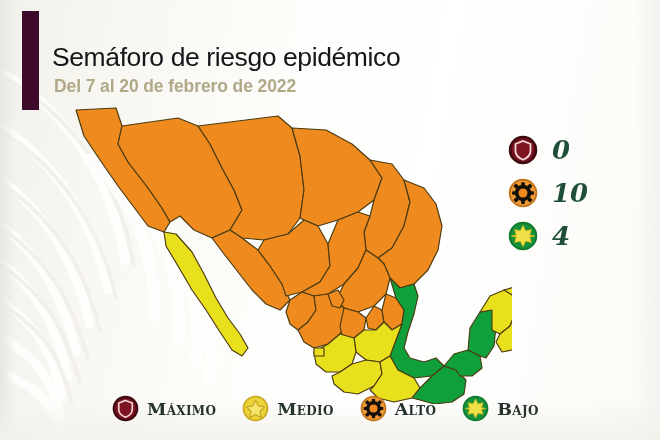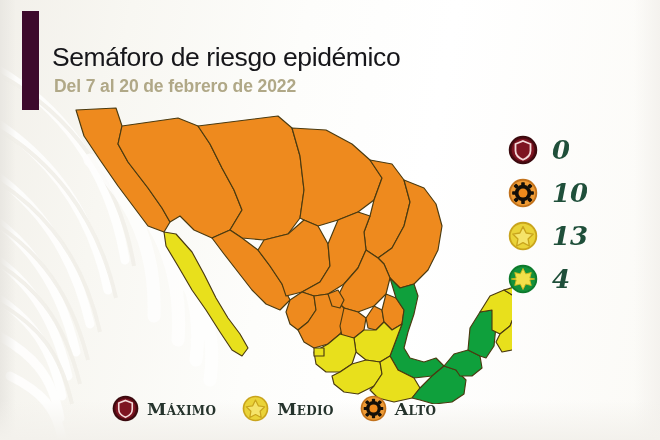--- a/index.html
+++ b/index.html
@@ -275,28 +275,20 @@
           <rect x="8.3" y="8.3" width="5" height="5" rx="1" transform="rotate(-45 10.8 10.8)"></rect>
           <rect x="26.7" y="8.3" width="5" height="5" rx="1" transform="rotate(45 29.2 10.8)"></rect>
           <rect x="8.3" y="26.7" width="5" height="5" rx="1" transform="rotate(45 10.8 29.2)"></rect>
           <rect x="26.7" y="26.7" width="5" height="5" rx="1" transform="rotate(-45 29.2 29.2)"></rect>
         </g>
         <circle cx="20" cy="20" r="6" fill="#f08a1c"></circle>
       </svg>
       <span class="counter-num">10</span>
     </div>
 
-    <div class="counter-row">
-      <svg class="badge" width="30" height="30" viewBox="0 0 40 40">
-        <circle cx="20" cy="20" r="19" fill="#c9a41c"></circle>
-        <circle cx="20" cy="20" r="16.5" fill="#ead338"></circle>
-        <path d="M20 7.5 L24.2 16 L33.6 17.4 L26.8 24 L28.4 33.3 L20 28.9 L11.6 33.3 L13.2 24 L6.4 17.4 L15.8 16 Z" fill="#f5e46a" stroke="#c9a41c" stroke-width="1.8" stroke-linejoin="round"></path>
-      </svg>
-      <span class="counter-num">13</span>
-    </div>
 
     <div class="counter-row">
       <svg class="badge" width="30" height="30" viewBox="0 0 40 40">
         <circle cx="20" cy="20" r="19" fill="#0d7a2c"></circle>
         <circle cx="20" cy="20" r="16.5" fill="#14913a"></circle>
         <path d="M20 6 L23.6 13.2 L31 11.4 L29 18.8 L35.5 20 L29 21.2 L31 28.6 L23.6 26.8 L20 34 L16.4 26.8 L9 28.6 L11 21.2 L4.5 20 L11 18.8 L9 11.4 L16.4 13.2 Z" fill="#f2e04a" stroke="#cfb81e" stroke-width="1.2" stroke-linejoin="round"></path>
       </svg>
       <span class="counter-num">4</span>
     </div>
   </div>
@@ -335,15 +327,23 @@
           <rect x="8.3" y="8.3" width="5" height="5" rx="1" transform="rotate(-45 10.8 10.8)"></rect>
           <rect x="26.7" y="8.3" width="5" height="5" rx="1" transform="rotate(45 29.2 10.8)"></rect>
           <rect x="8.3" y="26.7" width="5" height="5" rx="1" transform="rotate(45 10.8 29.2)"></rect>
           <rect x="26.7" y="26.7" width="5" height="5" rx="1" transform="rotate(-45 29.2 29.2)"></rect>
         </g>
         <circle cx="20" cy="20" r="6" fill="#f08a1c"></circle>
       </svg>
       <span class="legend-label">Alto</span>
     </div>
 
+    <div class="legend-item">
+      <svg class="badge" width="27" height="27" viewBox="0 0 40 40">
+        <circle cx="20" cy="20" r="19" fill="#0d7a2c"></circle>
+        <circle cx="20" cy="20" r="16.5" fill="#14913a"></circle>
+        <path d="M20 6 L23.6 13.2 L31 11.4 L29 18.8 L35.5 20 L29 21.2 L31 28.6 L23.6 26.8 L20 34 L16.4 26.8 L9 28.6 L11 21.2 L4.5 20 L11 18.8 L9 11.4 L16.4 13.2 Z" fill="#f2e04a" stroke="#cfb81e" stroke-width="1.2" stroke-linejoin="round"></path>
+      </svg>
+      <span class="legend-label">Bajo</span>
+    </div>
   </div>
 
 </div>
 
 </body></html>

